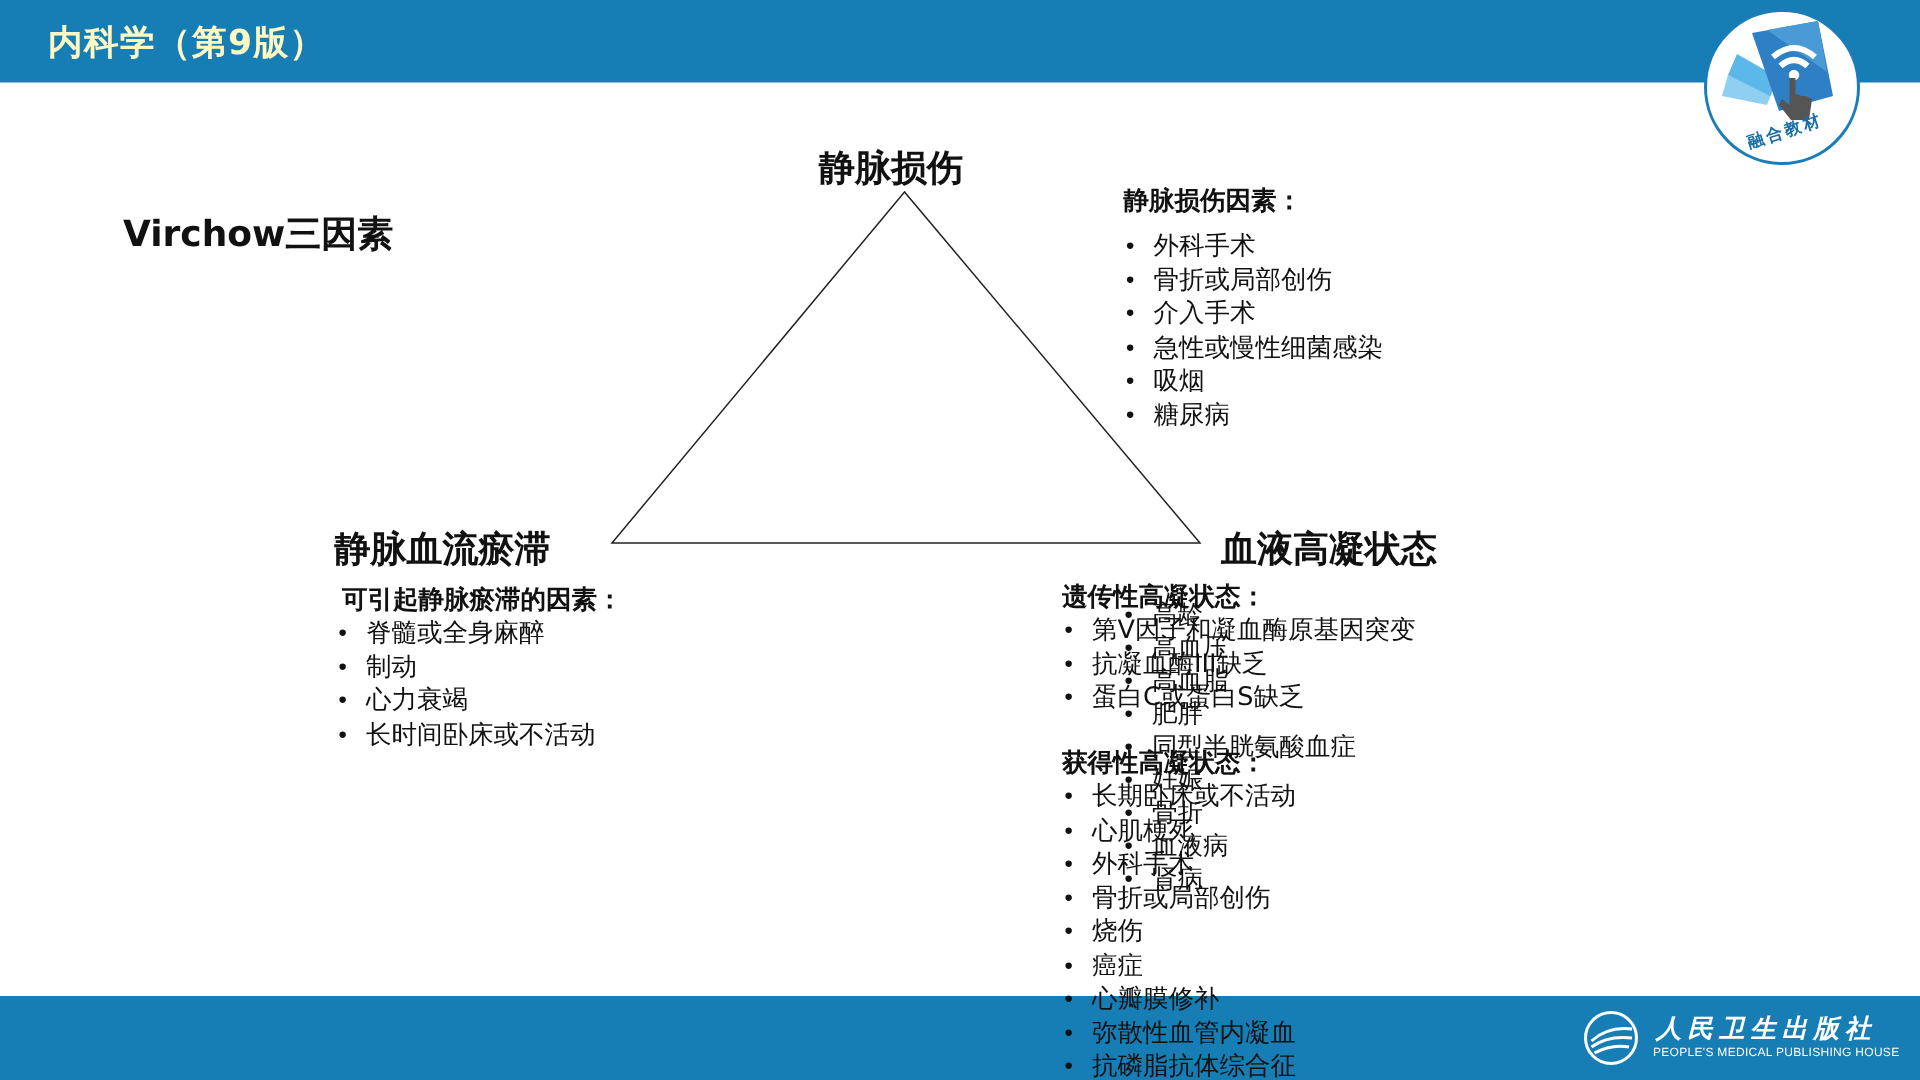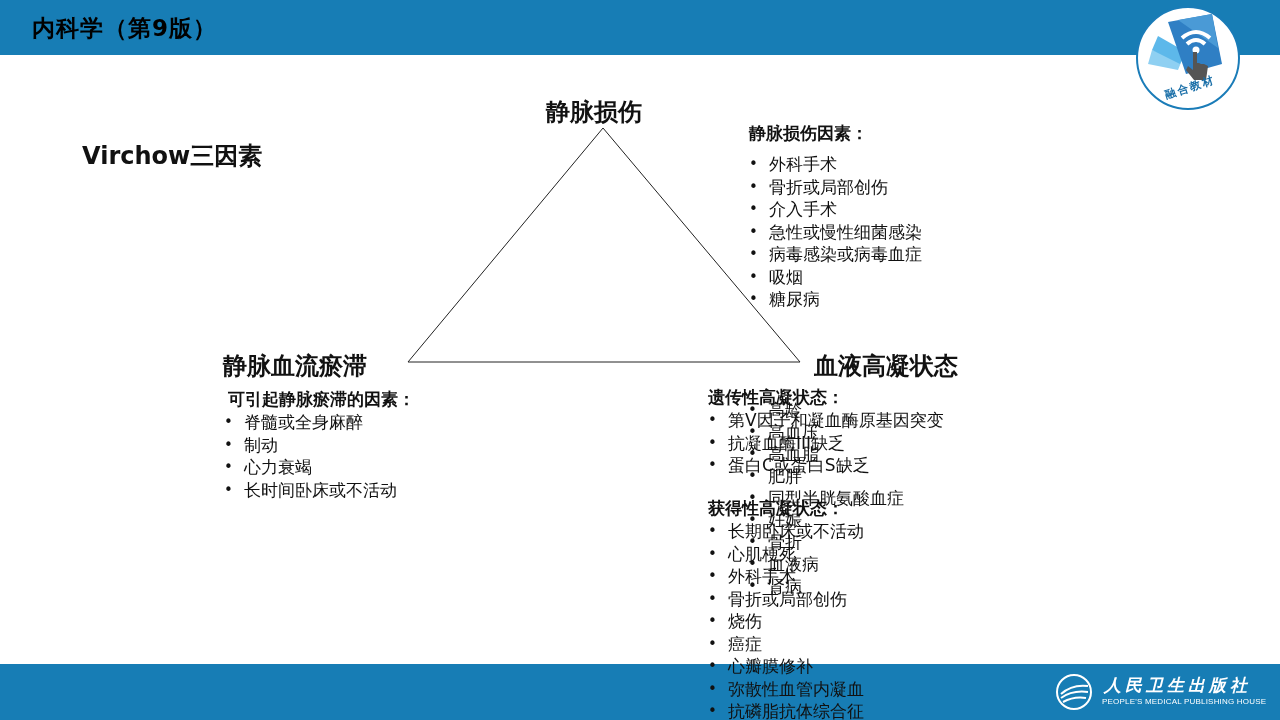--- a/index.html
+++ b/index.html
@@ -8,21 +8,21 @@
       background: #ffffff;
       font-family: "DejaVu Sans", "Liberation Sans", sans-serif;
       color: #111;
     }
     .header {
       position: absolute; left: 0; top: 0; width: 1280px; height: 55px;
       background: #177db5;
     }
     .header-title {
       position: absolute; left: 32px; top: 13px;
-      font-size: 23px; font-weight: bold; color: #000000; letter-spacing: 1px;
+      font-size: 23px; font-weight: bold; color: #fef9c3; letter-spacing: 1px;
     }
     .footer {
       position: absolute; left: 0; top: 664px; width: 1280px; height: 56px;
       background: #177db5;
     }
     .badge {
       position: absolute; left: 1136px; top: 6px; width: 104px; height: 104px;
       border-radius: 50%; background: #fff; border: 2px solid #1a7cb8;
       box-sizing: border-box; overflow: hidden; z-index: 5;
     }
@@ -87,21 +87,20 @@
 <div class="text bold corner-label" style="left:546px; top:96px;">静脉损伤</div>
 <div class="text bold corner-label" style="left:223px; top:350px;">静脉血流瘀滞</div>
 <div class="text bold corner-label" style="left:814px; top:350px;">血液高凝状态</div>
 
 <div class="text bold subhead" style="left:749px; top:122px;">静脉损伤因素：</div>
 <ul class="list" style="left:749px; top:153px;">
   <li>外科手术</li>
   <li>骨折或局部创伤</li>
   <li>介入手术</li>
   <li>急性或慢性细菌感染</li>
-  <li>病毒感染或病毒血症</li>
   <li>吸烟</li>
   <li>糖尿病</li>
 </ul>
 
 <div class="text bold subhead" style="left:228px; top:388px;">可引起静脉瘀滞的因素：</div>
 <ul class="list" style="left:224px; top:411px;">
   <li>脊髓或全身麻醉</li>
   <li>制动</li>
   <li>心力衰竭</li>
   <li>长时间卧床或不活动</li>

